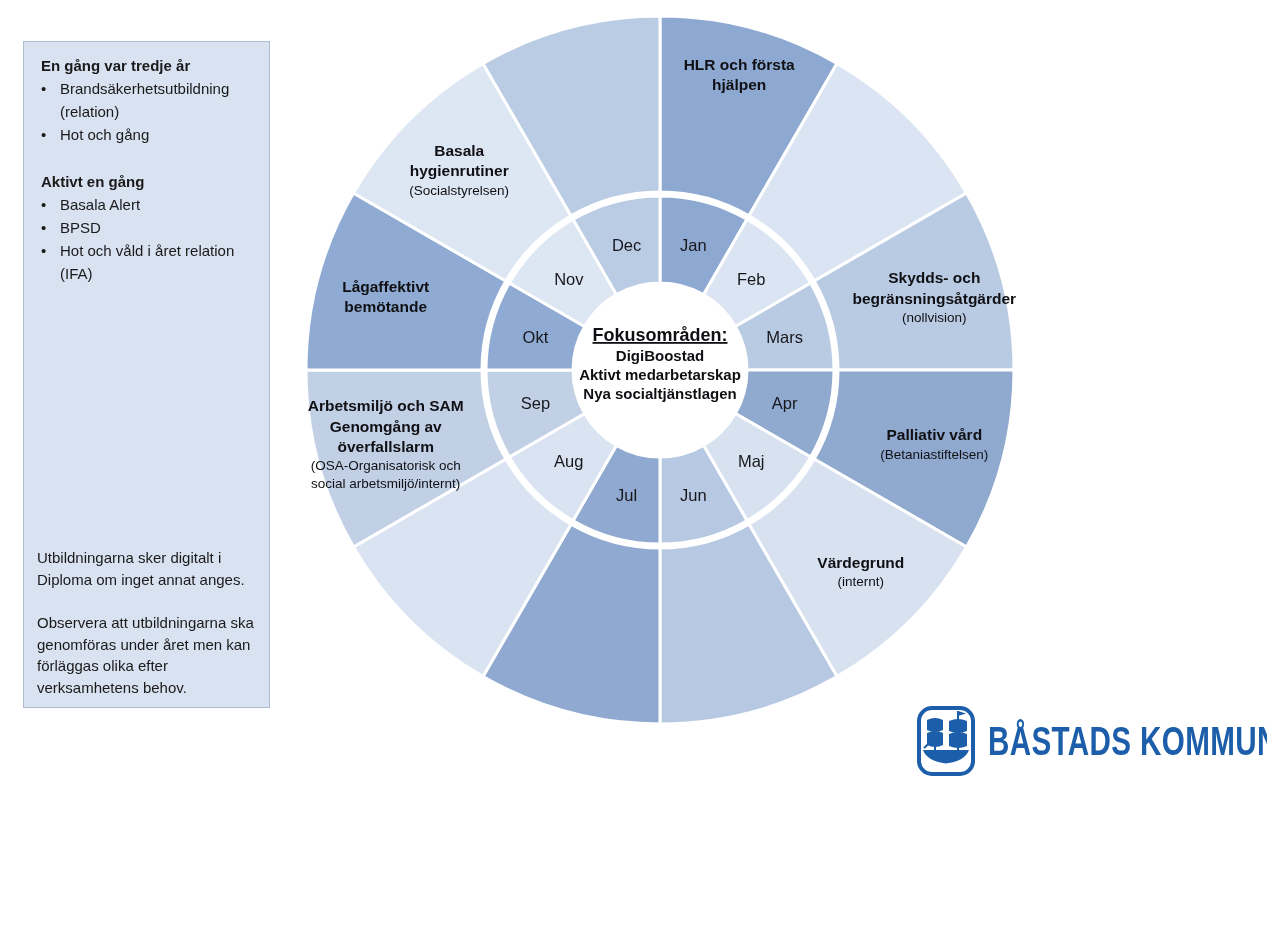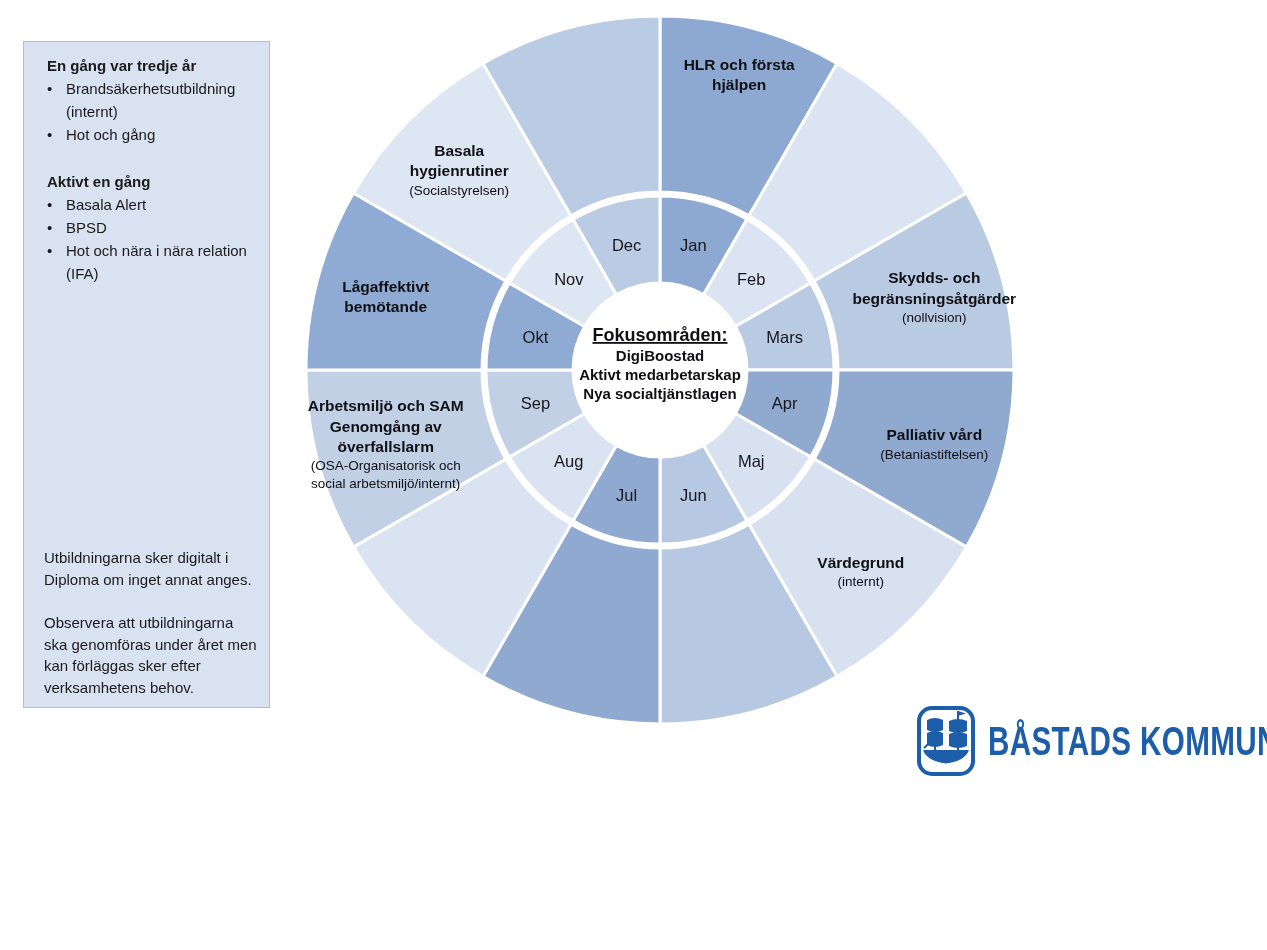--- a/index.html
+++ b/index.html
@@ -5,29 +5,29 @@
   html,body{margin:0;padding:0;}
   body{
     width:1267px;height:950px;background:#ffffff;
     font-family:"Liberation Sans",sans-serif;
     position:relative;overflow:hidden;color:#1a1a1a;
   }
   #wheel{position:absolute;left:0;top:0;}
   .panel{
     position:absolute;left:23px;top:41px;width:247px;height:667px;
     background:#D9E2F1;border:1px solid #AEBDD3;box-sizing:border-box;
-    padding:12px 12px 12px 23px;font-size:15px;line-height:23px;
+    padding:12px 12px 12px 17px;font-size:15px;line-height:23px;
   }
   .panel h3{font-size:15px;font-weight:bold;margin:0;line-height:23px;}
   .panel h3.sec2{margin-top:24px;}
   .panel ul{list-style:none;margin:0;padding:0;}
   .panel li{display:flex;line-height:23px;}
   .dot{width:19px;flex:none;}
   .it{flex:1;}
-  .notes{position:absolute;left:20px;right:12px;top:505px;line-height:21.5px;}
+  .notes{position:absolute;left:13px;right:12px;top:505px;line-height:21.5px;}
   .notes p{margin:0 0 22px 0;}
   .logo{
     position:absolute;left:915px;top:705px;height:72px;
     display:flex;align-items:center;gap:11px;
   }
   .shield{width:62px;height:72px;flex:none;}
   .logo-text{
     font-size:40px;font-weight:bold;color:#1C5EA9;letter-spacing:.5px;
     transform:scaleX(.74);transform-origin:left center;white-space:nowrap;
   }
@@ -84,45 +84,45 @@
     <text x="660" y="361" text-anchor="middle" font-size="15" font-weight="bold" fill="#101014">DigiBoostad</text>
     <text x="660" y="380" text-anchor="middle" font-size="15" font-weight="bold" fill="#101014">Aktivt medarbetarskap</text>
     <text x="660" y="399" text-anchor="middle" font-size="15" font-weight="bold" fill="#101014">Nya socialtjänstlagen</text>
   </svg>
 
 <aside class="panel">
   <h3>En gång var tredje år</h3>
   <ul>
     <li>
       <span class="dot">•</span>
-      <span class="it">Brandsäkerhetsutbildning (internt)</span>
+      <span class="it">Brandsäkerhetsutbildning (relation)</span>
     </li>
     <li>
       <span class="dot">•</span>
       <span class="it">Hot och gång</span>
     </li>
   </ul>
   <h3 class="sec2">Aktivt en gång</h3>
   <ul>
     <li>
       <span class="dot">•</span>
       <span class="it">Basala Alert</span>
     </li>
     <li>
       <span class="dot">•</span>
       <span class="it">BPSD</span>
     </li>
     <li>
       <span class="dot">•</span>
-      <span class="it">Hot och nära i nära relation (IFA)</span>
+      <span class="it">Hot och våld i året relation (IFA)</span>
     </li>
   </ul>
   <div class="notes">
     <p>Utbildningarna sker digitalt i Diploma om inget annat anges.</p>
-    <p>Observera att utbildningarna ska genomföras under året men kan förläggas sker efter verksamhetens behov.</p>
+    <p>Observera att utbildningarna ska genomföras under året men kan förläggas olika efter verksamhetens behov.</p>
   </div>
 </aside>
 
 <div class="logo">
   <svg class="shield" viewBox="0 0 60 72">
     <rect x="3" y="3" width="54" height="66" rx="13" fill="#ffffff" stroke="#1C5EA9" stroke-width="4"></rect>
     <g fill="#1C5EA9">
       <path d="M8,43 L22,30" stroke="#1C5EA9" stroke-width="2" fill="none"></path>
       <line x1="19" y1="13" x2="19" y2="46" stroke="#1C5EA9" stroke-width="2"></line>
       <line x1="42" y1="6" x2="42" y2="46" stroke="#1C5EA9" stroke-width="2"></line>

